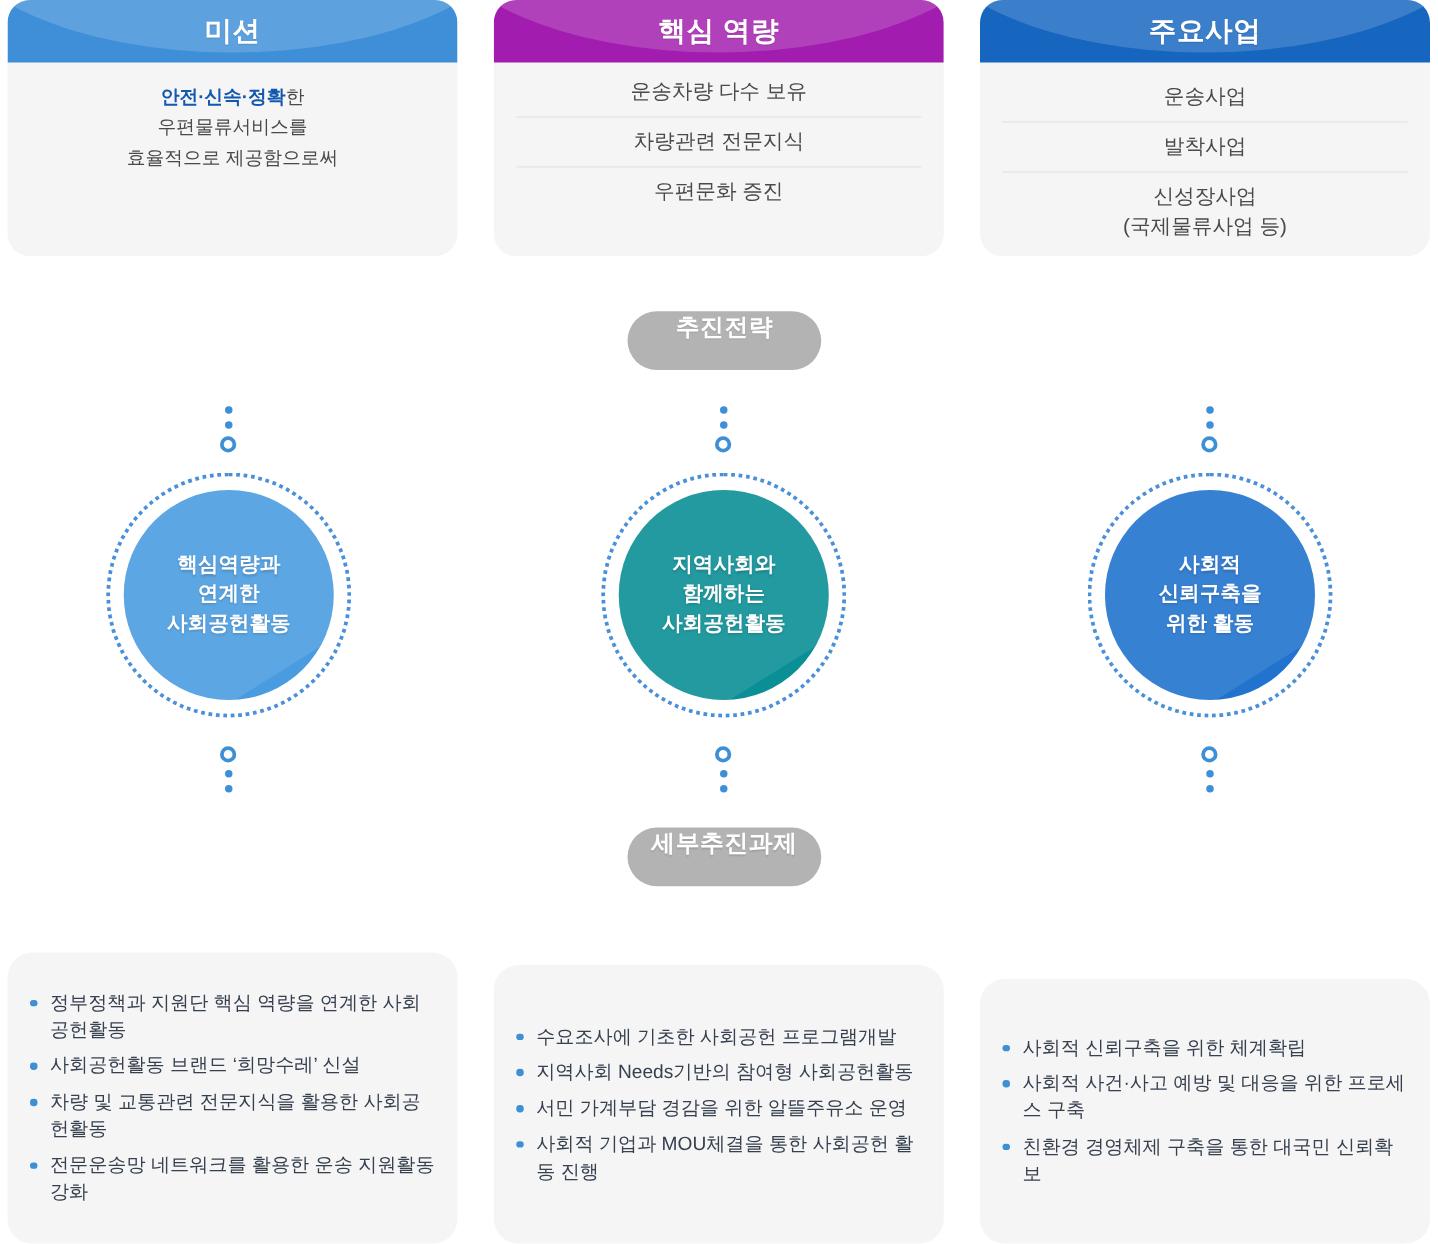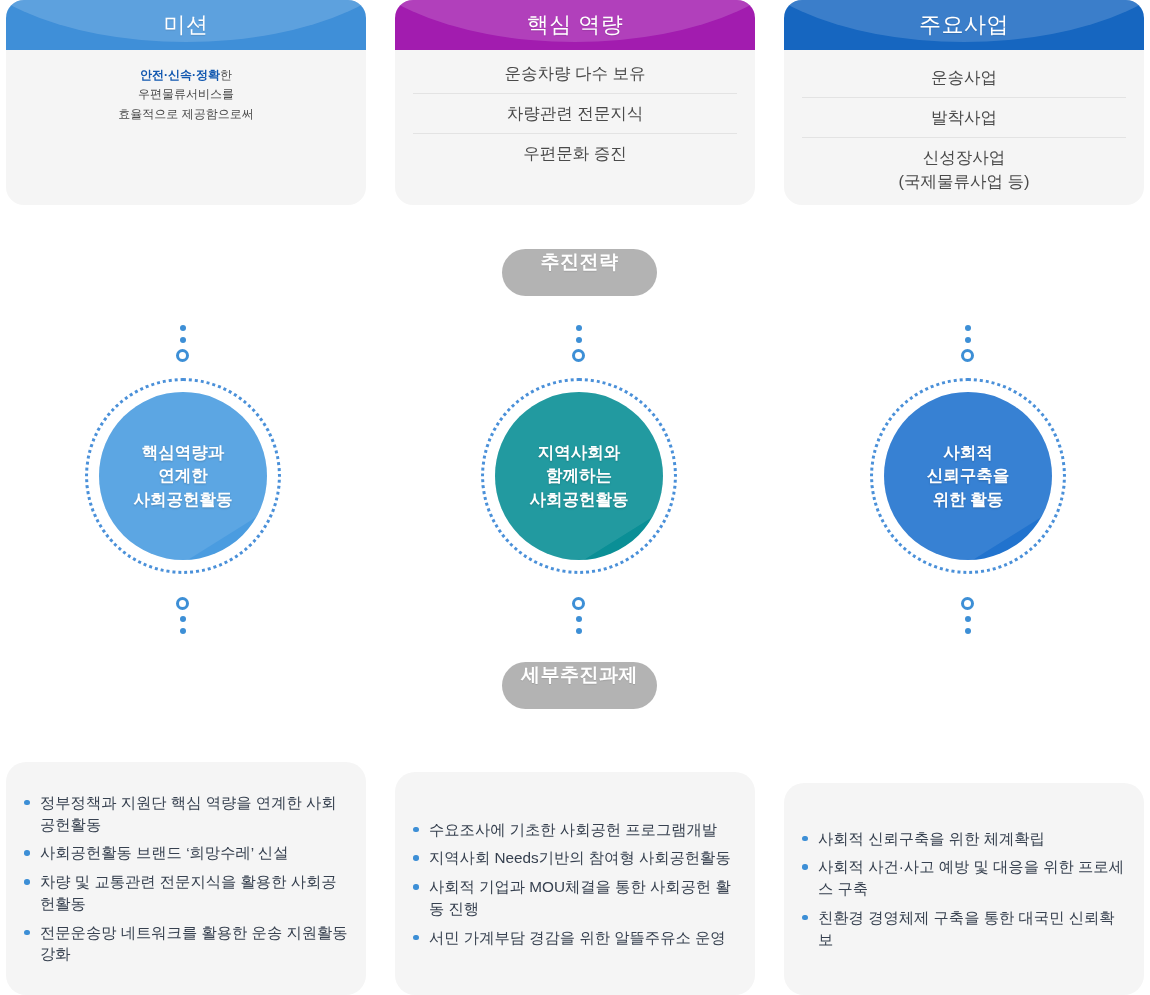--- a/index.html
+++ b/index.html
@@ -30,32 +30,32 @@
     top: -168px;
     height: 210px;
     border-radius: 50%;
     background: rgba(255,255,255,0.16);
     pointer-events: none;
   }
   .card-head .title {
     position: relative;
     color: #ffffff;
     font-size: 22px;
-    font-weight: normal;
+    font-weight: bold;
     letter-spacing: .5px;
     text-shadow: 0 1px 1px rgba(0,0,0,0.13);
   }
   .card-body {
     padding: 10px 18px 14px 18px;
   }
   
   .mission-text {
     text-align: center;
     color: #4a4a4a;
-    font-size: 12px;
+    font-size: 15px;
     line-height: 1.62;
     padding-top: 6px;
   }
   .mission-text .accent { color: #1258b0; font-weight: bold; }
   
   .card-list { list-style: none; }
   .card-list li {
     text-align: center;
     color: #4a4a4a;
     font-size: 16.5px;
@@ -276,22 +276,22 @@
       <li>사회공헌활동 브랜드 ‘희망수레’ 신설</li>
       <li>차량 및 교통관련 전문지식을 활용한 사회공헌활동</li>
       <li>전문운송망 네트워크를 활용한 운송 지원활동 강화</li>
     </ul>
   </div>
 
   <div class="panel" style="left:395px; top:772px; width:360px; height:223px;">
     <ul>
       <li>수요조사에 기초한 사회공헌 프로그램개발</li>
       <li>지역사회 Needs기반의 참여형 사회공헌활동</li>
+      <li>서민 가계부담 경감을 위한 알뜰주유소 운영</li>
       <li>사회적 기업과 MOU체결을 통한 사회공헌 활동 진행</li>
-      <li>서민 가계부담 경감을 위한 알뜰주유소 운영</li>
     </ul>
   </div>
 
   <div class="panel" style="left:784px; top:783px; width:360px; height:212px;">
     <ul>
       <li>사회적 신뢰구축을 위한 체계확립</li>
       <li>사회적 사건·사고 예방 및 대응을 위한 프로세스 구축</li>
       <li>친환경 경영체제 구축을 통한 대국민 신뢰확보</li>
     </ul>
   </div>

